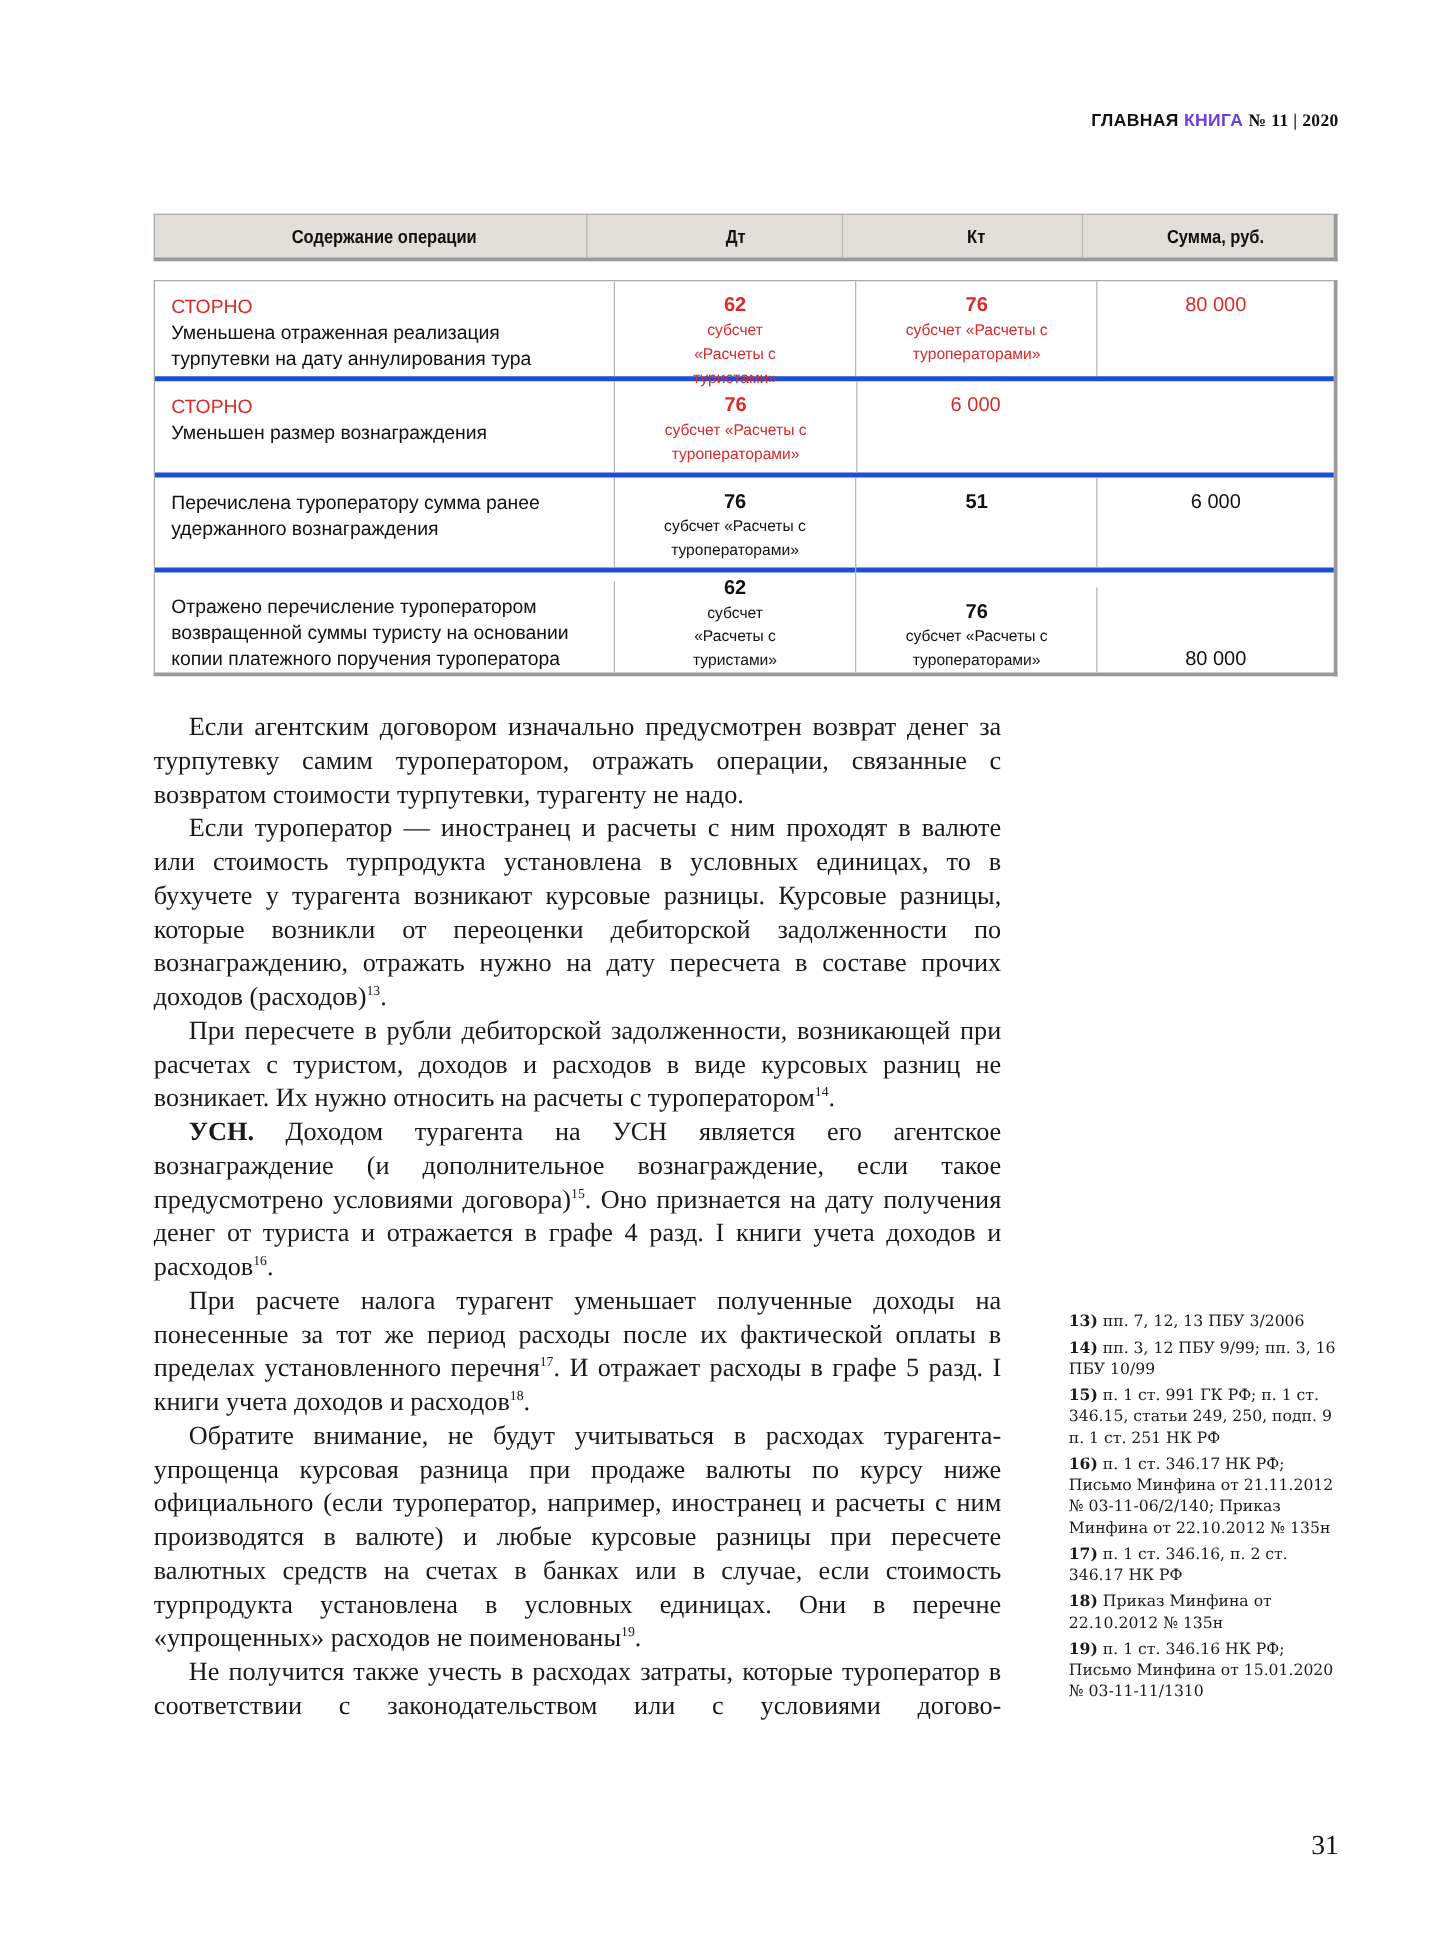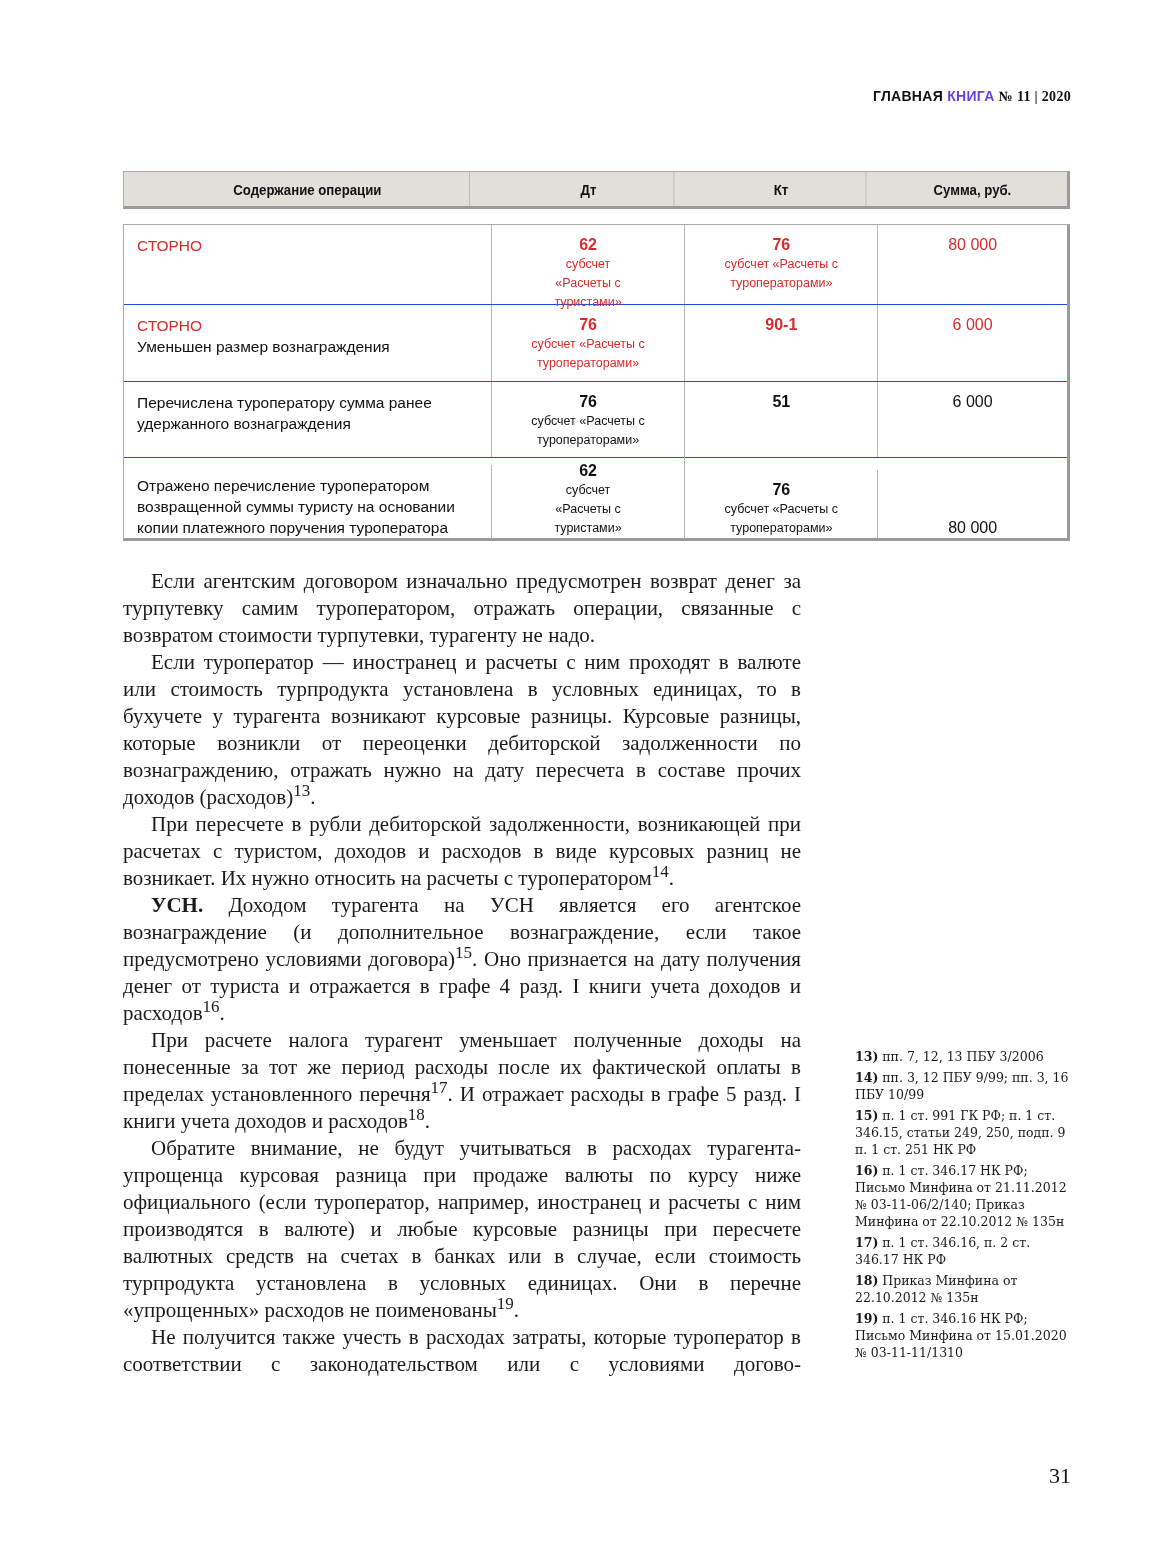--- a/index.html
+++ b/index.html
@@ -22,42 +22,42 @@
   .tbl-head .hc { display: flex; align-items: center; justify-content: center; border-right: 1px solid #b5b5b5; box-sizing: border-box; transform: scaleX(0.88); }
   .tbl-head .hc:last-child { border-right: none; }
   .c1 { width: 368px; } .c2 { width: 194px; } .c3 { width: 193px; } .c4 { width: 189px; }
 
   .tbl-body {
     position: absolute; left: 123px; top: 224px; width: 947px;
     border: 1px solid #aaa; border-right: 3px solid #9a9a9a; border-bottom: 3px solid #9a9a9a;
     box-sizing: border-box;
     font-family: "Liberation Sans", sans-serif;
   }
-  .row { display: flex; border-bottom: 1px solid #1d4ed8; box-sizing: border-box; }
+  .row { display: flex; border-bottom: 4px solid #1d4ed8; box-sizing: border-box; }
   .row:last-child { border-bottom: none; align-items: flex-end; }
   .row > div { border-right: 1px solid #b5b5b5; box-sizing: border-box; }
   .row > div:last-child { border-right: none; }
   .r1 { height: 80px; } .r2 { height: 77px; } .r3 { height: 76px; } .r4 { height: 80px; }
   .desc { padding: 10px 12px 0 13px; font-size: 15.5px; line-height: 21px; }
   .desc .storno { color: #d92b2b; display: block; }
   .acct { text-align: center; padding-top: 10px; }
   .acct .num { font-weight: bold; font-size: 16px; line-height: 20px; display: block; }
   .acct .sub { font-size: 12.5px; line-height: 19px; display: block; }
   .sum { text-align: center; padding-top: 10px; font-size: 16px; line-height: 20px; }
   .red { color: #d92b2b; }
   .blk { color: #111; }
 
   
   .article {
     position: absolute; left: 123px; top: 568px; width: 678px;
     font-family: "Liberation Serif", serif; font-size: 21px; line-height: 27px; color: #1a1a1a;
     text-align: justify;
   }
   .article p { margin: 0; text-indent: 28px; }
-  .article sup { font-size: 17px; line-height: 0; vertical-align: 8px; }
+  .article sup { font-size: 11px; line-height: 0; vertical-align: 8px; }
   .article b { font-weight: bold; }
 
   
   .notes {
     position: absolute; left: 855px; top: 1048px; width: 220px;
     font-family: "DejaVu Serif", serif; font-size: 12.5px; line-height: 17px; color: #1a1a1a;
   }
   .notes .note { margin-bottom: 4px; }
   .notes b { font-weight: bold; }
 
@@ -79,43 +79,41 @@
   <div class="hc c1">Содержание операции</div>
   <div class="hc c2">Дт</div>
   <div class="hc c3">Кт</div>
   <div class="hc c4">Сумма, руб.</div>
 </div>
 
 <div class="tbl-body">
   <div class="row r1">
     <div class="c1 desc">
       <span class="storno">СТОРНО</span>
+      <span>Уменьшена отраженная реализация турпутевки на дату аннулирования тура</span>
     </div>
     <div class="c2 acct red">
       <span class="num">62</span>
       <span class="sub" style="padding:0 48px;">субсчет «Расчеты с туристами»</span>
     </div>
     <div class="c3 acct red">
       <span class="num">76</span>
       <span class="sub" style="padding:0 38px;">субсчет «Расчеты с туроператорами»</span>
     </div>
     <div class="c4 sum red">80 000</div>
   </div>
 
   <div class="row r2">
     <div class="c1 desc">
       <span class="storno">СТОРНО</span>
       <span>Уменьшен размер вознаграждения</span>
     </div>
     <div class="c2 acct red">
       <span class="num">76</span>
       <span class="sub" style="padding:0 38px;">субсчет «Расчеты с туроператорами»</span>
-    </div>
-    <div class="c3 acct red">
-      <span class="num">90-1</span>
     </div>
     <div class="c4 sum red">6 000</div>
   </div>
 
   <div class="row r3">
     <div class="c1 desc">
       <span>Перечислена туроператору сумма ранее удержанного вознаграждения</span>
     </div>
     <div class="c2 acct blk">
       <span class="num">76</span>

